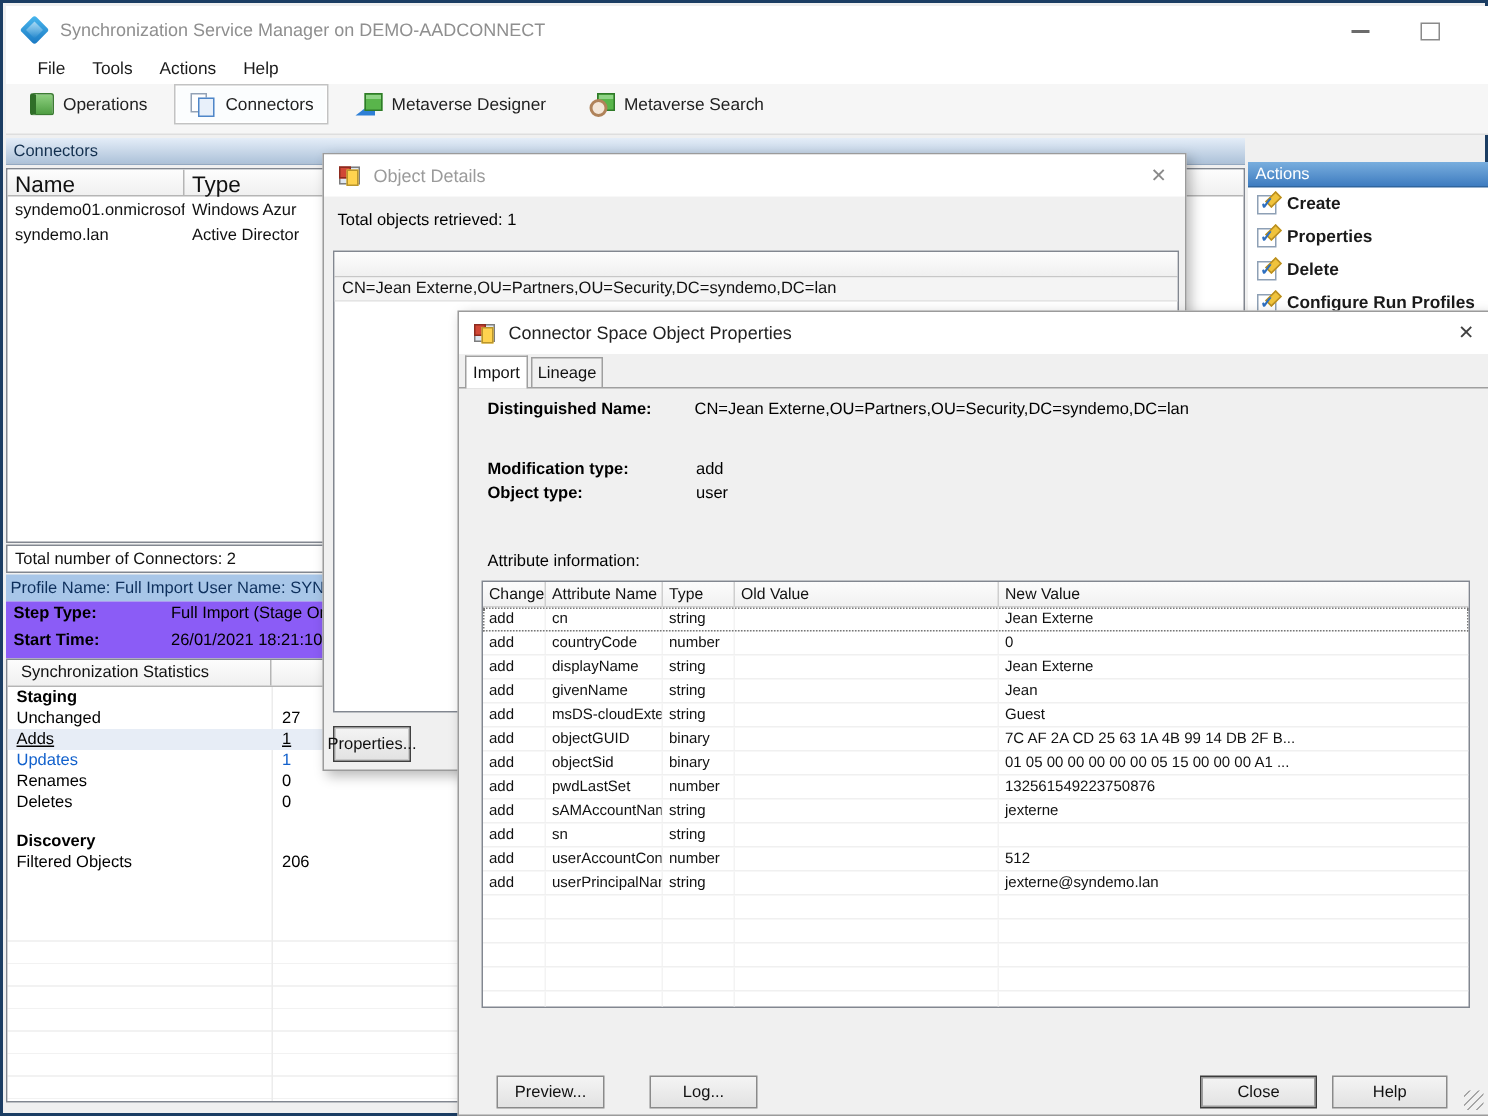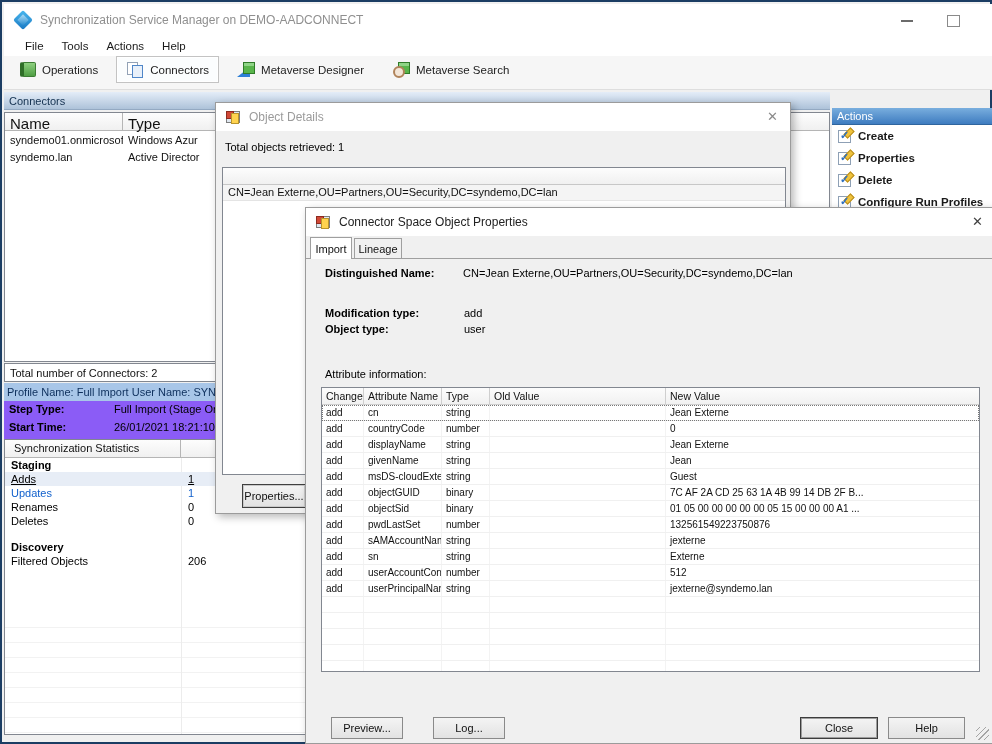--- a/index.html
+++ b/index.html
@@ -89,21 +89,21 @@
   .xbtn.gray{left:551px;color:#8a8a8a}
   .xbtn.dark{left:666px;color:#404040}
   .odtotal{position:absolute;left:9px;top:38px;font-size:11px;color:#000}
   .dnlist{position:absolute;left:6px;top:64px;width:564px;height:308px;background:#fff;border:1px solid #828790;overflow:hidden}
   .dnhead{display:flex;height:17px;background:linear-gradient(#fdfdfd,#f0f0f0);border-bottom:1px solid #c7c7c7}
   .dnhcell{flex:1;font-size:11px;color:#111;padding:1px 0 0 5px;border-right:1px solid #c7c7c7}
   .dnhfill{width:25px}
   .dnrow{height:16px;font-size:11px;color:#111;background:#f4f4f4;padding:1px 0 0 5px;border-bottom:1px solid #e4e4e4;white-space:nowrap;overflow:hidden}
   .btn{position:absolute;height:22px;background:linear-gradient(#f4f4f4,#e2e2e2);border:1px solid #8a8a8a;font-size:11px;color:#111;display:flex;align-items:center;justify-content:center}
   .btn.default{border:1px solid #3c3c3c;box-shadow:inset 0 0 0 1px #9d9d9d}
-  .odprops{left:26px;top:381px;width:64px;height:24px;border:1px solid #404040;box-shadow:inset 0 0 0 1px #c9c9c9}
+  .odprops{left:6px;top:381px;width:52px;height:24px;border:1px solid #404040;box-shadow:inset 0 0 0 1px #c9c9c9}
 
   .tab{position:absolute;height:20px;top:30px;background:#f0f0f0;border:1px solid #9f9f9f;border-bottom:none;font-size:11px;color:#111;display:flex;align-items:center;justify-content:center;z-index:2}
   .tab.active{background:#fff;top:29px;height:22px;z-index:4}
   .tabline{position:absolute;left:0;top:50px;width:100%;height:1px;background:#9f9f9f;z-index:1}
   .fieldlabel{position:absolute;font-size:11px;font-weight:bold;color:#000}
   .fieldval{position:absolute;font-size:11px;color:#000;white-space:nowrap}
   .dnl{left:19px;top:59px}.dnv{left:157px;top:59px}
   .mtl{left:19px;top:99px}.mtv{left:158px;top:99px}
   .otl{left:19px;top:115px}.otv{left:158px;top:115px}
   .attrinfo{position:absolute;left:19px;top:160px;font-size:11px;color:#000}
@@ -203,20 +203,24 @@
     <div class="statshead">
       <span class="shcell1">Synchronization Statistics</span>
       <span class="shcell2"></span>
     </div>
     <div class="statsrows" id="statsrows">
       <div class="statsfill"></div>
       <div class="statsdivider"></div>
     <div class="srow title">
           <span class="slab">Staging</span>
         </div>
+        <div class="srow">
+          <span class="slab">Unchanged</span>
+          <span class="sval">27</span>
+        </div>
         <div class="srow hl vlink">
           <span class="slab">Adds</span>
           <span class="sval">1</span>
         </div>
         <div class="srow link">
           <span class="slab">Updates</span>
           <span class="sval">1</span>
         </div>
         <div class="srow">
           <span class="slab">Renames</span>
@@ -366,21 +370,20 @@
             <span class="ac c1">sAMAccountName</span>
             <span class="ac c2">string</span>
             <span class="ac c3"></span>
             <span class="ac c4">jexterne</span>
           </div>
           <div class="arow">
             <span class="ac c0">add</span>
             <span class="ac c1">sn</span>
             <span class="ac c2">string</span>
             <span class="ac c3"></span>
-            <span class="ac c4">Externe</span>
           </div>
           <div class="arow">
             <span class="ac c0">add</span>
             <span class="ac c1">userAccountControl</span>
             <span class="ac c2">number</span>
             <span class="ac c3"></span>
             <span class="ac c4">512</span>
           </div>
           <div class="arow">
             <span class="ac c0">add</span>

